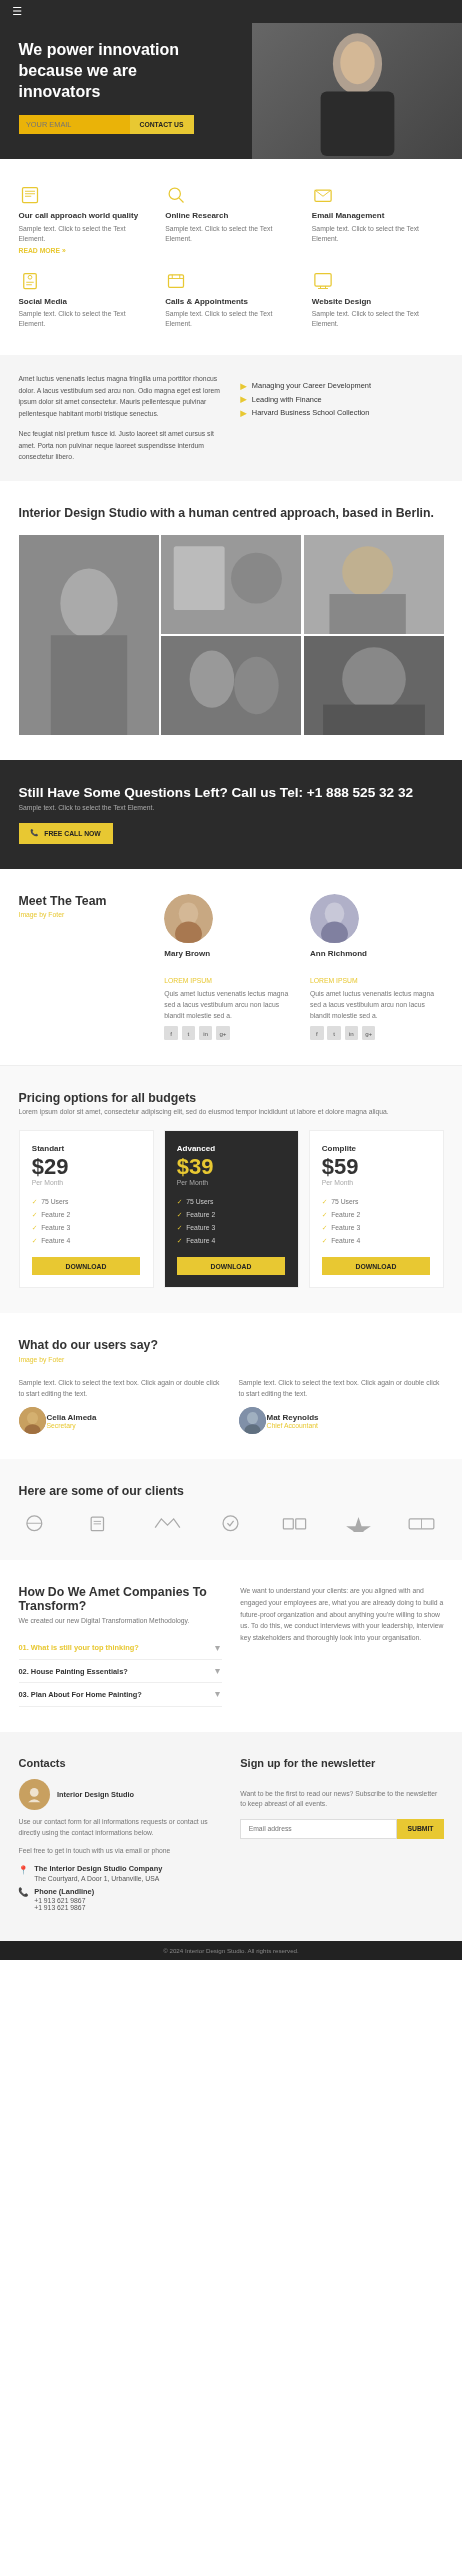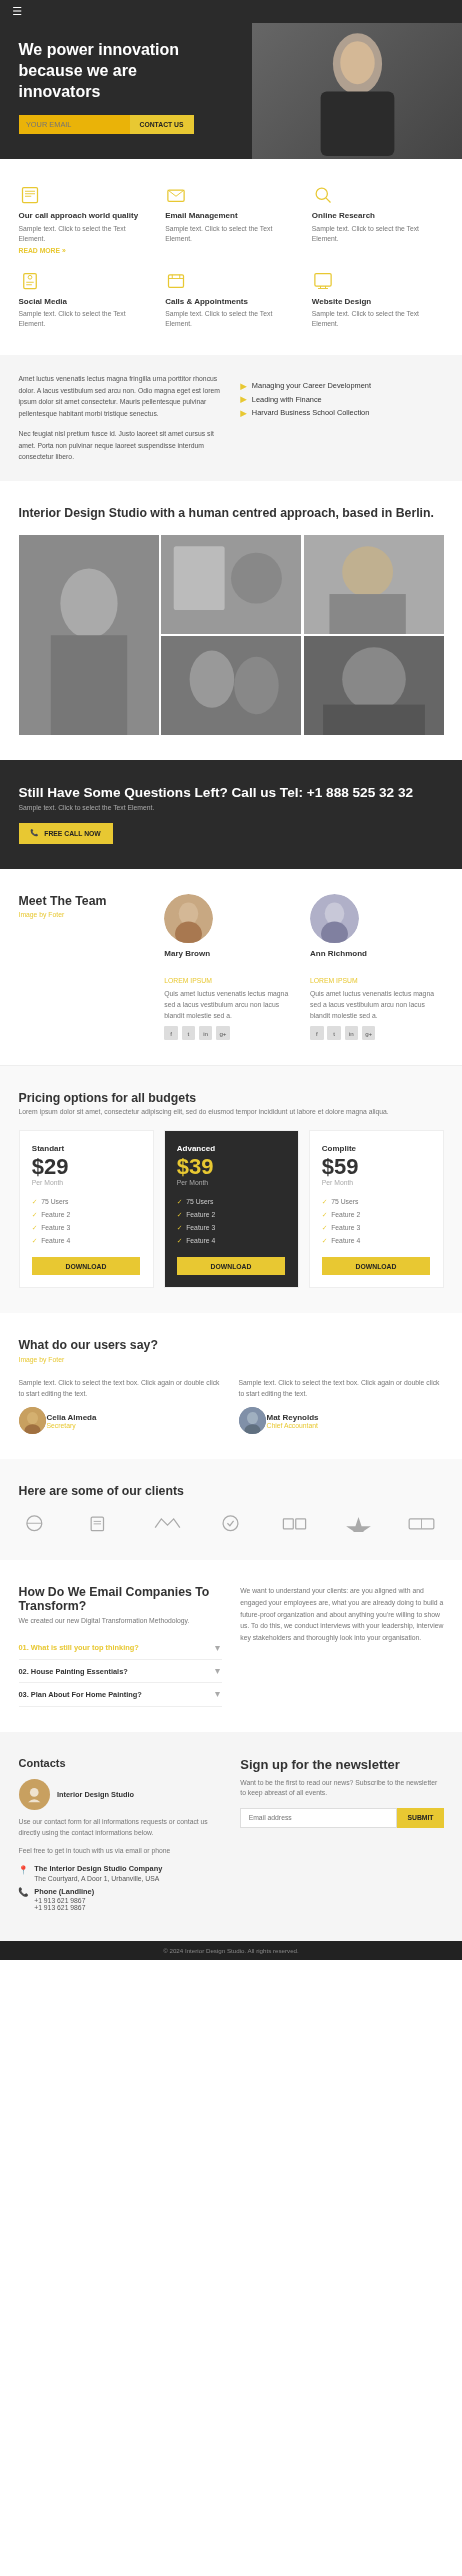--- a/index.html
+++ b/index.html
@@ -529,23 +529,23 @@
     .contact-detail-text {
       font-size: 6.8px;
       color: #555;
     }
     .contact-detail-title {
       font-size: 7.4px;
       font-weight: 700;
       margin-bottom: 1.2px;
     }
     .contacts-right h2 {
-      font-size: 13px;
-      font-weight: 700;
-      margin-bottom: 6px;
+      font-size: 11px;
+      font-weight: 700;
+      margin-bottom: 20px;
     }
     .contacts-right p {
       font-size: 6.8px;
       color: #777;
       margin-bottom: 8.6px;
       line-height: 1.6;
     }
     .newsletter-form {
       display: flex;
       gap: 0;
@@ -622,36 +622,36 @@
           </svg>
       </div>
       <h3>Our call approach world quality</h3>
       <p>Sample text. Click to select the Text Element.</p>
       <a class="read-more">READ MORE »</a>
     </div>
 
     <div class="service-item">
       <div class="service-icon">
         <svg width="20" height="20" viewBox="0 0 32 32">
+            <circle cx="14" cy="14" r="9" fill="none" stroke="#e8c832" stroke-width="2"></circle>
+            <line x1="21" y1="21" x2="28" y2="28" stroke="#e8c832" stroke-width="2"></line>
+          </svg>
+      </div>
+      <h3>Online Research</h3>
+      <p>Sample text. Click to select the Text Element.</p>
+    </div>
+
+    <div class="service-item">
+      <div class="service-icon">
+        <svg width="20" height="20" viewBox="0 0 32 32">
             <rect x="3" y="8" width="26" height="18" rx="2" fill="none" stroke="#e8c832" stroke-width="2"></rect>
             <polyline points="3,8 16,18 29,8" fill="none" stroke="#e8c832" stroke-width="1.5"></polyline>
           </svg>
       </div>
       <h3>Email Management</h3>
-      <p>Sample text. Click to select the Text Element.</p>
-    </div>
-
-    <div class="service-item">
-      <div class="service-icon">
-        <svg width="20" height="20" viewBox="0 0 32 32">
-            <circle cx="14" cy="14" r="9" fill="none" stroke="#e8c832" stroke-width="2"></circle>
-            <line x1="21" y1="21" x2="28" y2="28" stroke="#e8c832" stroke-width="2"></line>
-          </svg>
-      </div>
-      <h3>Online Research</h3>
       <p>Sample text. Click to select the Text Element.</p>
     </div>
 
     <div class="service-item">
       <div class="service-icon">
         <svg width="20" height="20" viewBox="0 0 32 32">
             <rect x="6" y="4" width="20" height="24" rx="2" fill="none" stroke="#e8c832" stroke-width="2"></rect>
             <circle cx="16" cy="10" r="3" fill="none" stroke="#e8c832" stroke-width="1.5"></circle>
             <line x1="10" y1="18" x2="22" y2="18" stroke="#e8c832" stroke-width="1.5"></line>
             <line x1="10" y1="22" x2="19" y2="22" stroke="#e8c832" stroke-width="1.5"></line>
@@ -950,21 +950,21 @@
       <svg width="37" height="18.5" viewBox="0 0 60 30">
           <rect x="10" y="8" width="40" height="16" rx="2" fill="none" stroke="#aaa" stroke-width="2"></rect>
           <line x1="30" y1="8" x2="30" y2="24" stroke="#aaa" stroke-width="1.5"></line>
         </svg>
     </div>
   </div>
 </div>
 
 <div class="faq-section">
   <div class="faq-left">
-    <h2>How Do We Email Companies To Transform?</h2>
+    <h2>How Do We Amet Companies To Transform?</h2>
     <p class="sub">We created our new Digital Transformation Methodology.</p>
 
     <div class="faq-item active">
       <span class="faq-item-text" style="color:#e8c832">01. What is still your top thinking?</span>
       <span class="faq-chevron">▼</span>
     </div>
     <div class="faq-item">
       <span class="faq-item-text">02. House Painting Essentials?</span>
       <span class="faq-chevron">▼</span>
     </div>

